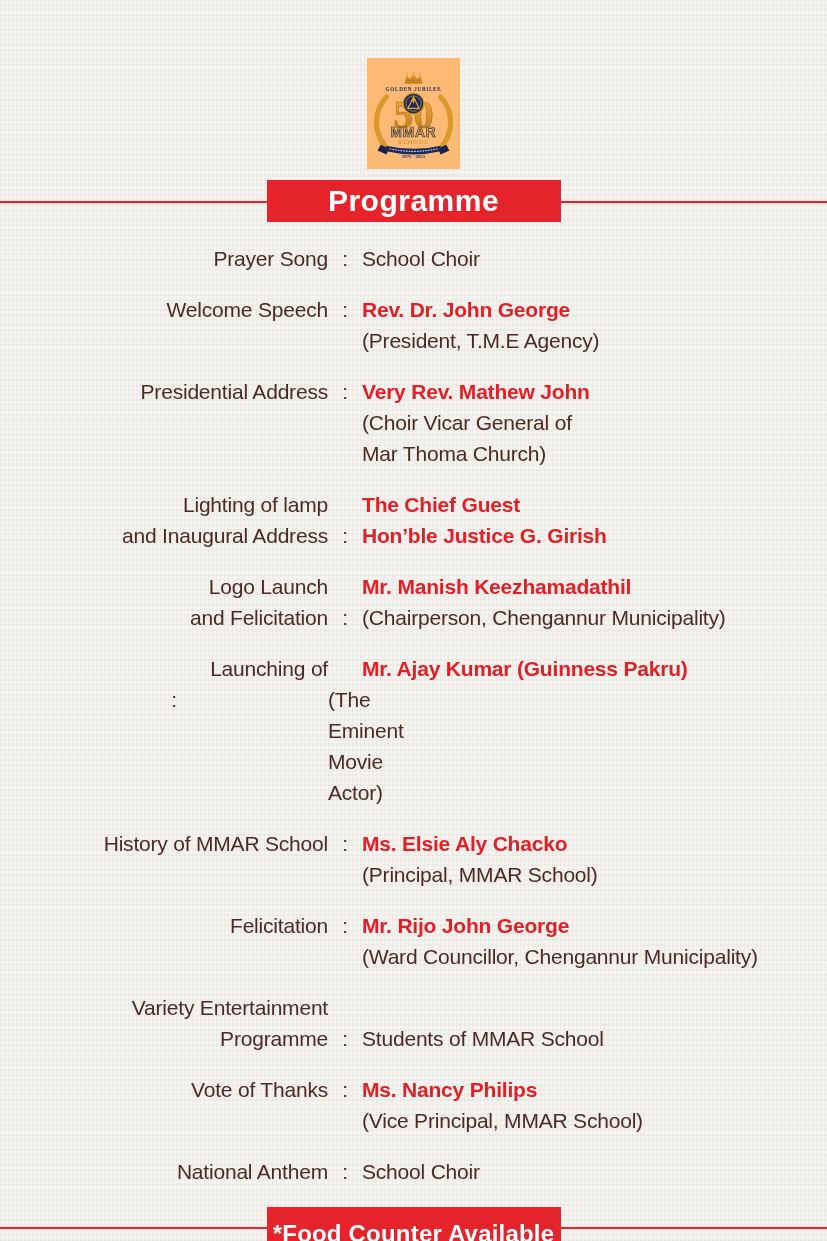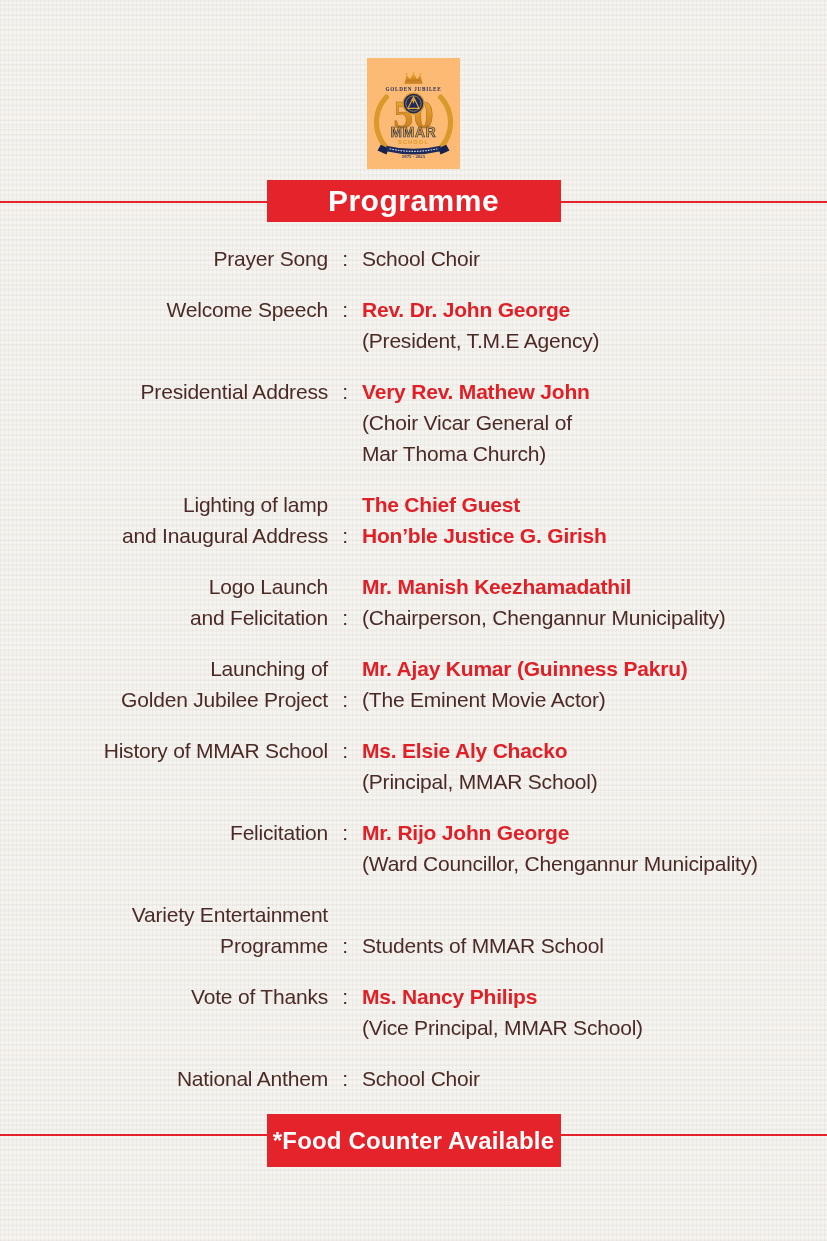--- a/index.html
+++ b/index.html
@@ -187,21 +187,20 @@
         <span class="val">(Chairperson, Chengannur Municipality)</span>
       </div>
     </div>
     <div class="prog-row">
       <div class="prog-line">
         <span class="lbl">Launching of</span>
         <span class="colon"></span>
         <span class="val red">Mr. Ajay Kumar (Guinness Pakru)</span>
       </div>
       <div class="prog-line">
-        <span class="lbl">Golden Jubilee Project</span>
         <span class="colon">:</span>
         <span class="val">(The Eminent Movie Actor)</span>
       </div>
     </div>
     <div class="prog-row">
       <div class="prog-line">
         <span class="lbl">History of MMAR School</span>
         <span class="colon">:</span>
         <span class="val red">Ms. Elsie Aly Chacko</span>
       </div>

